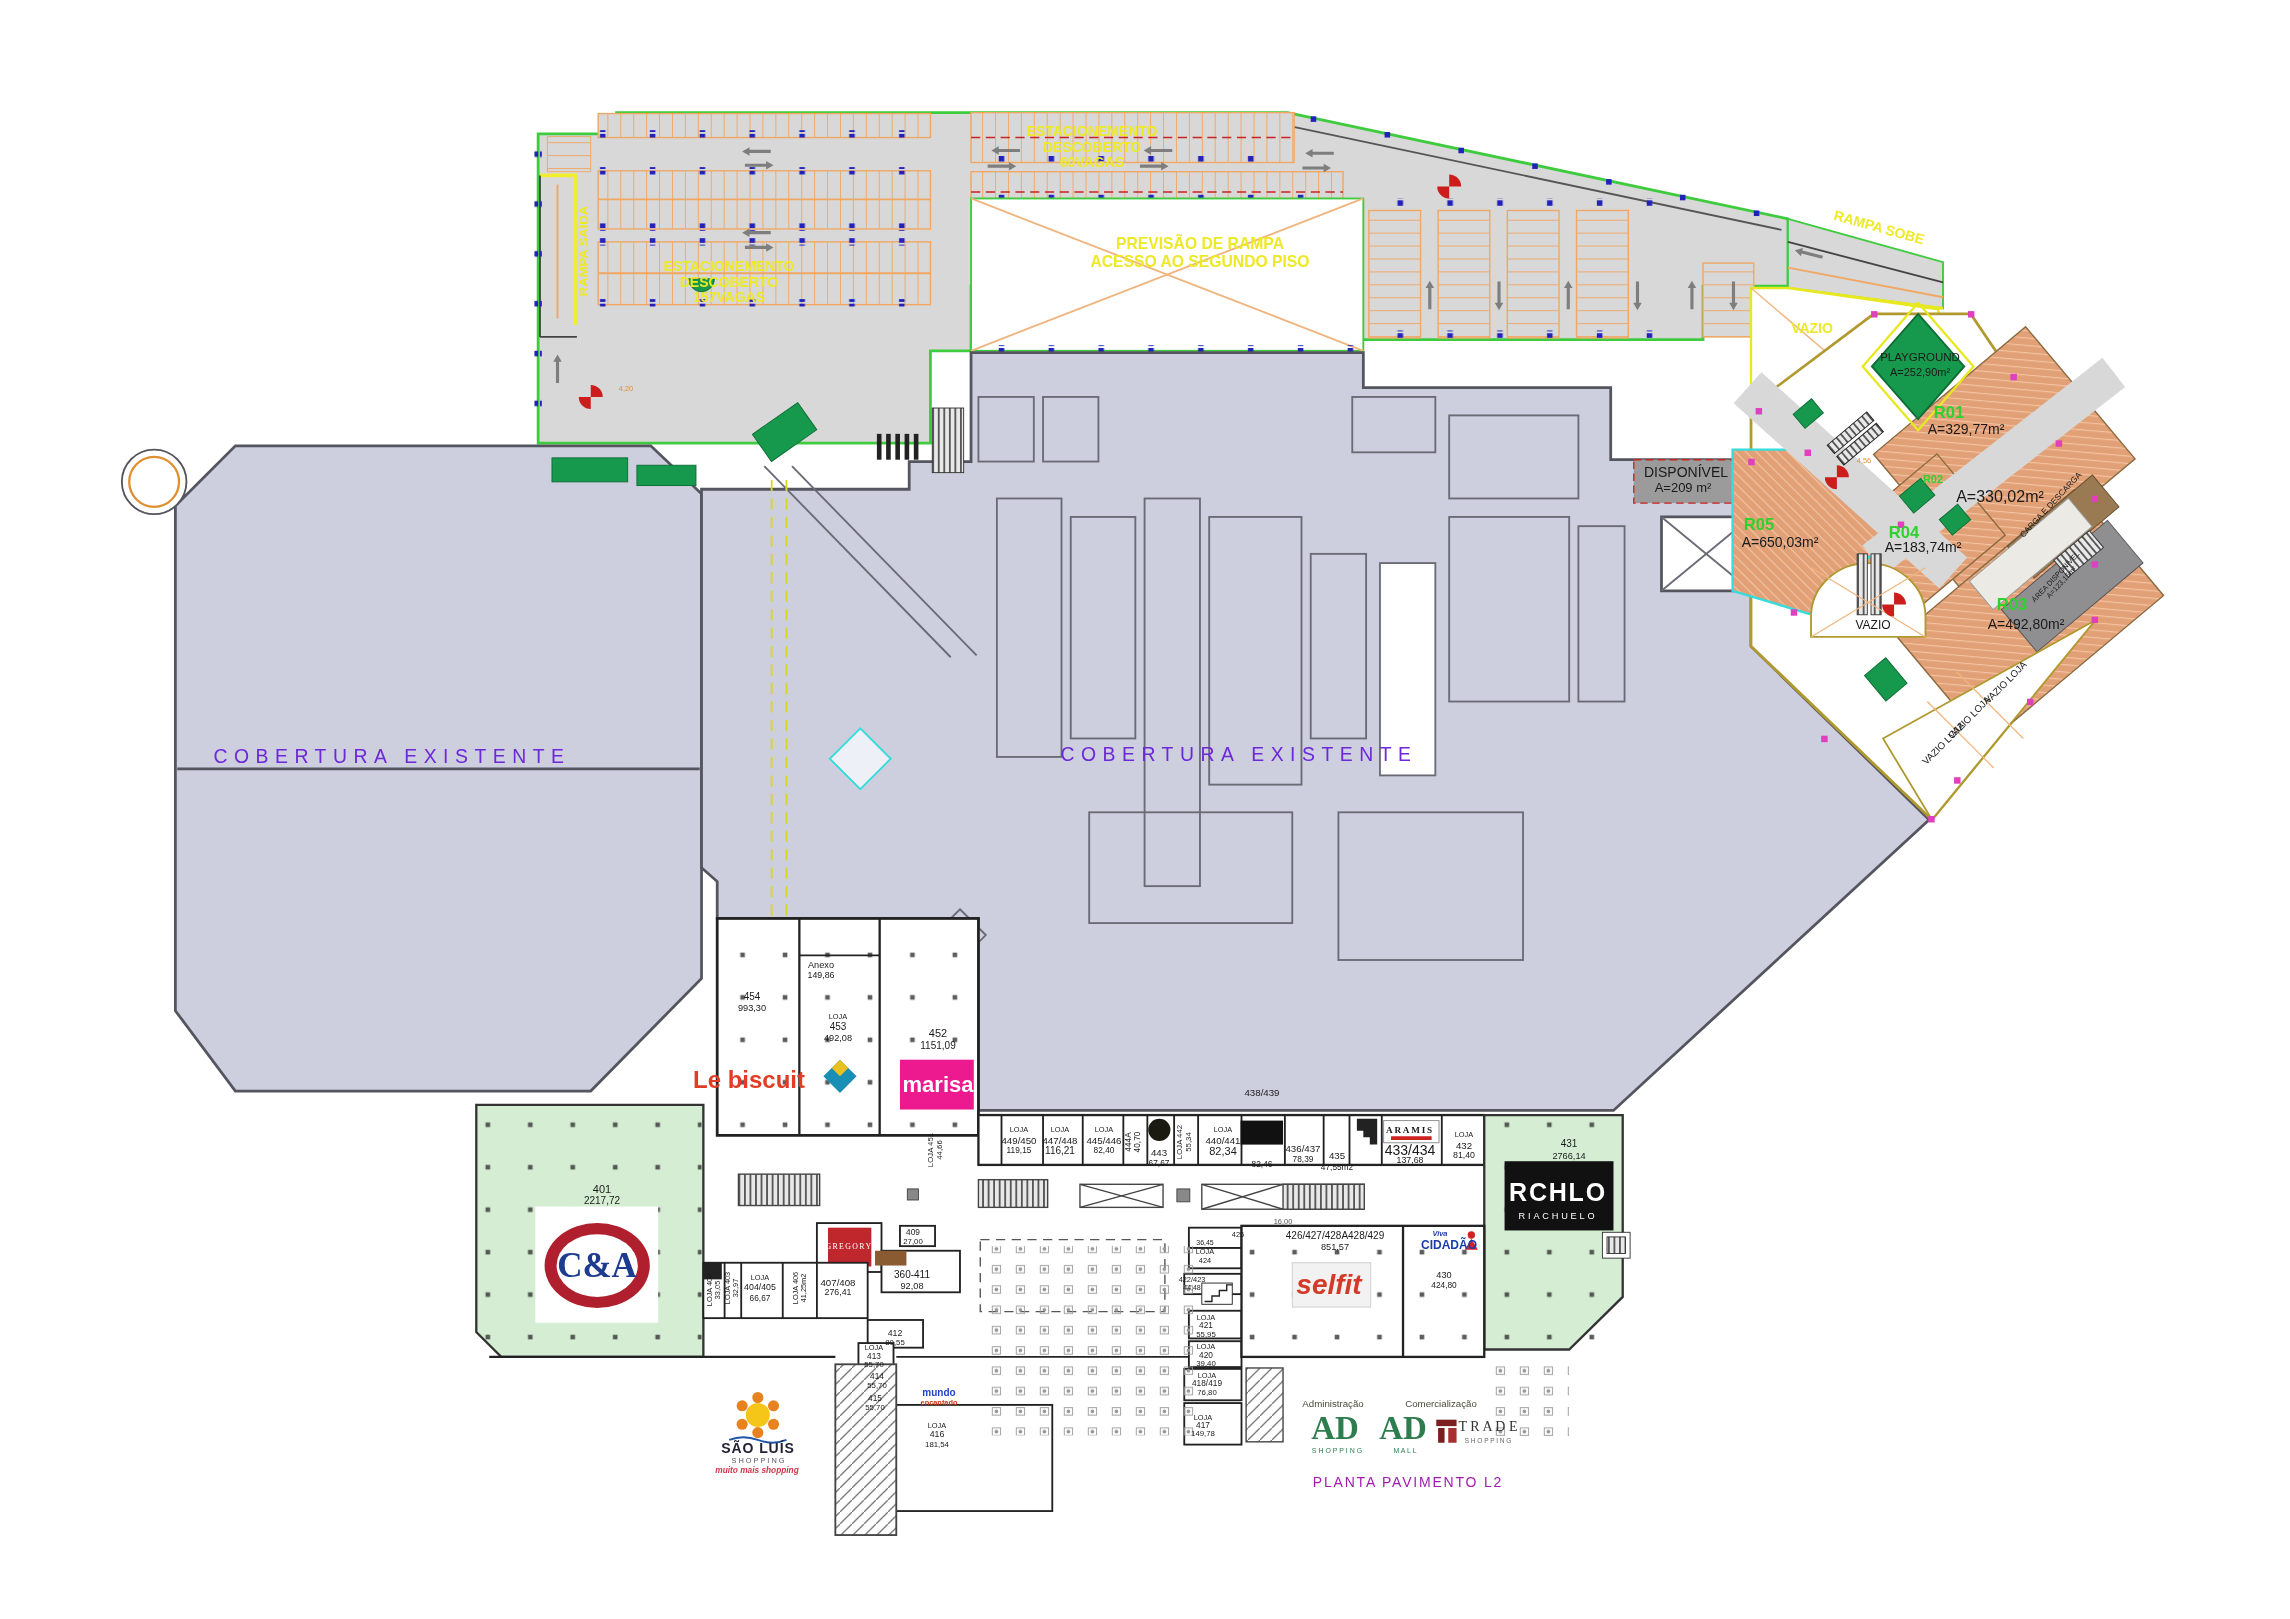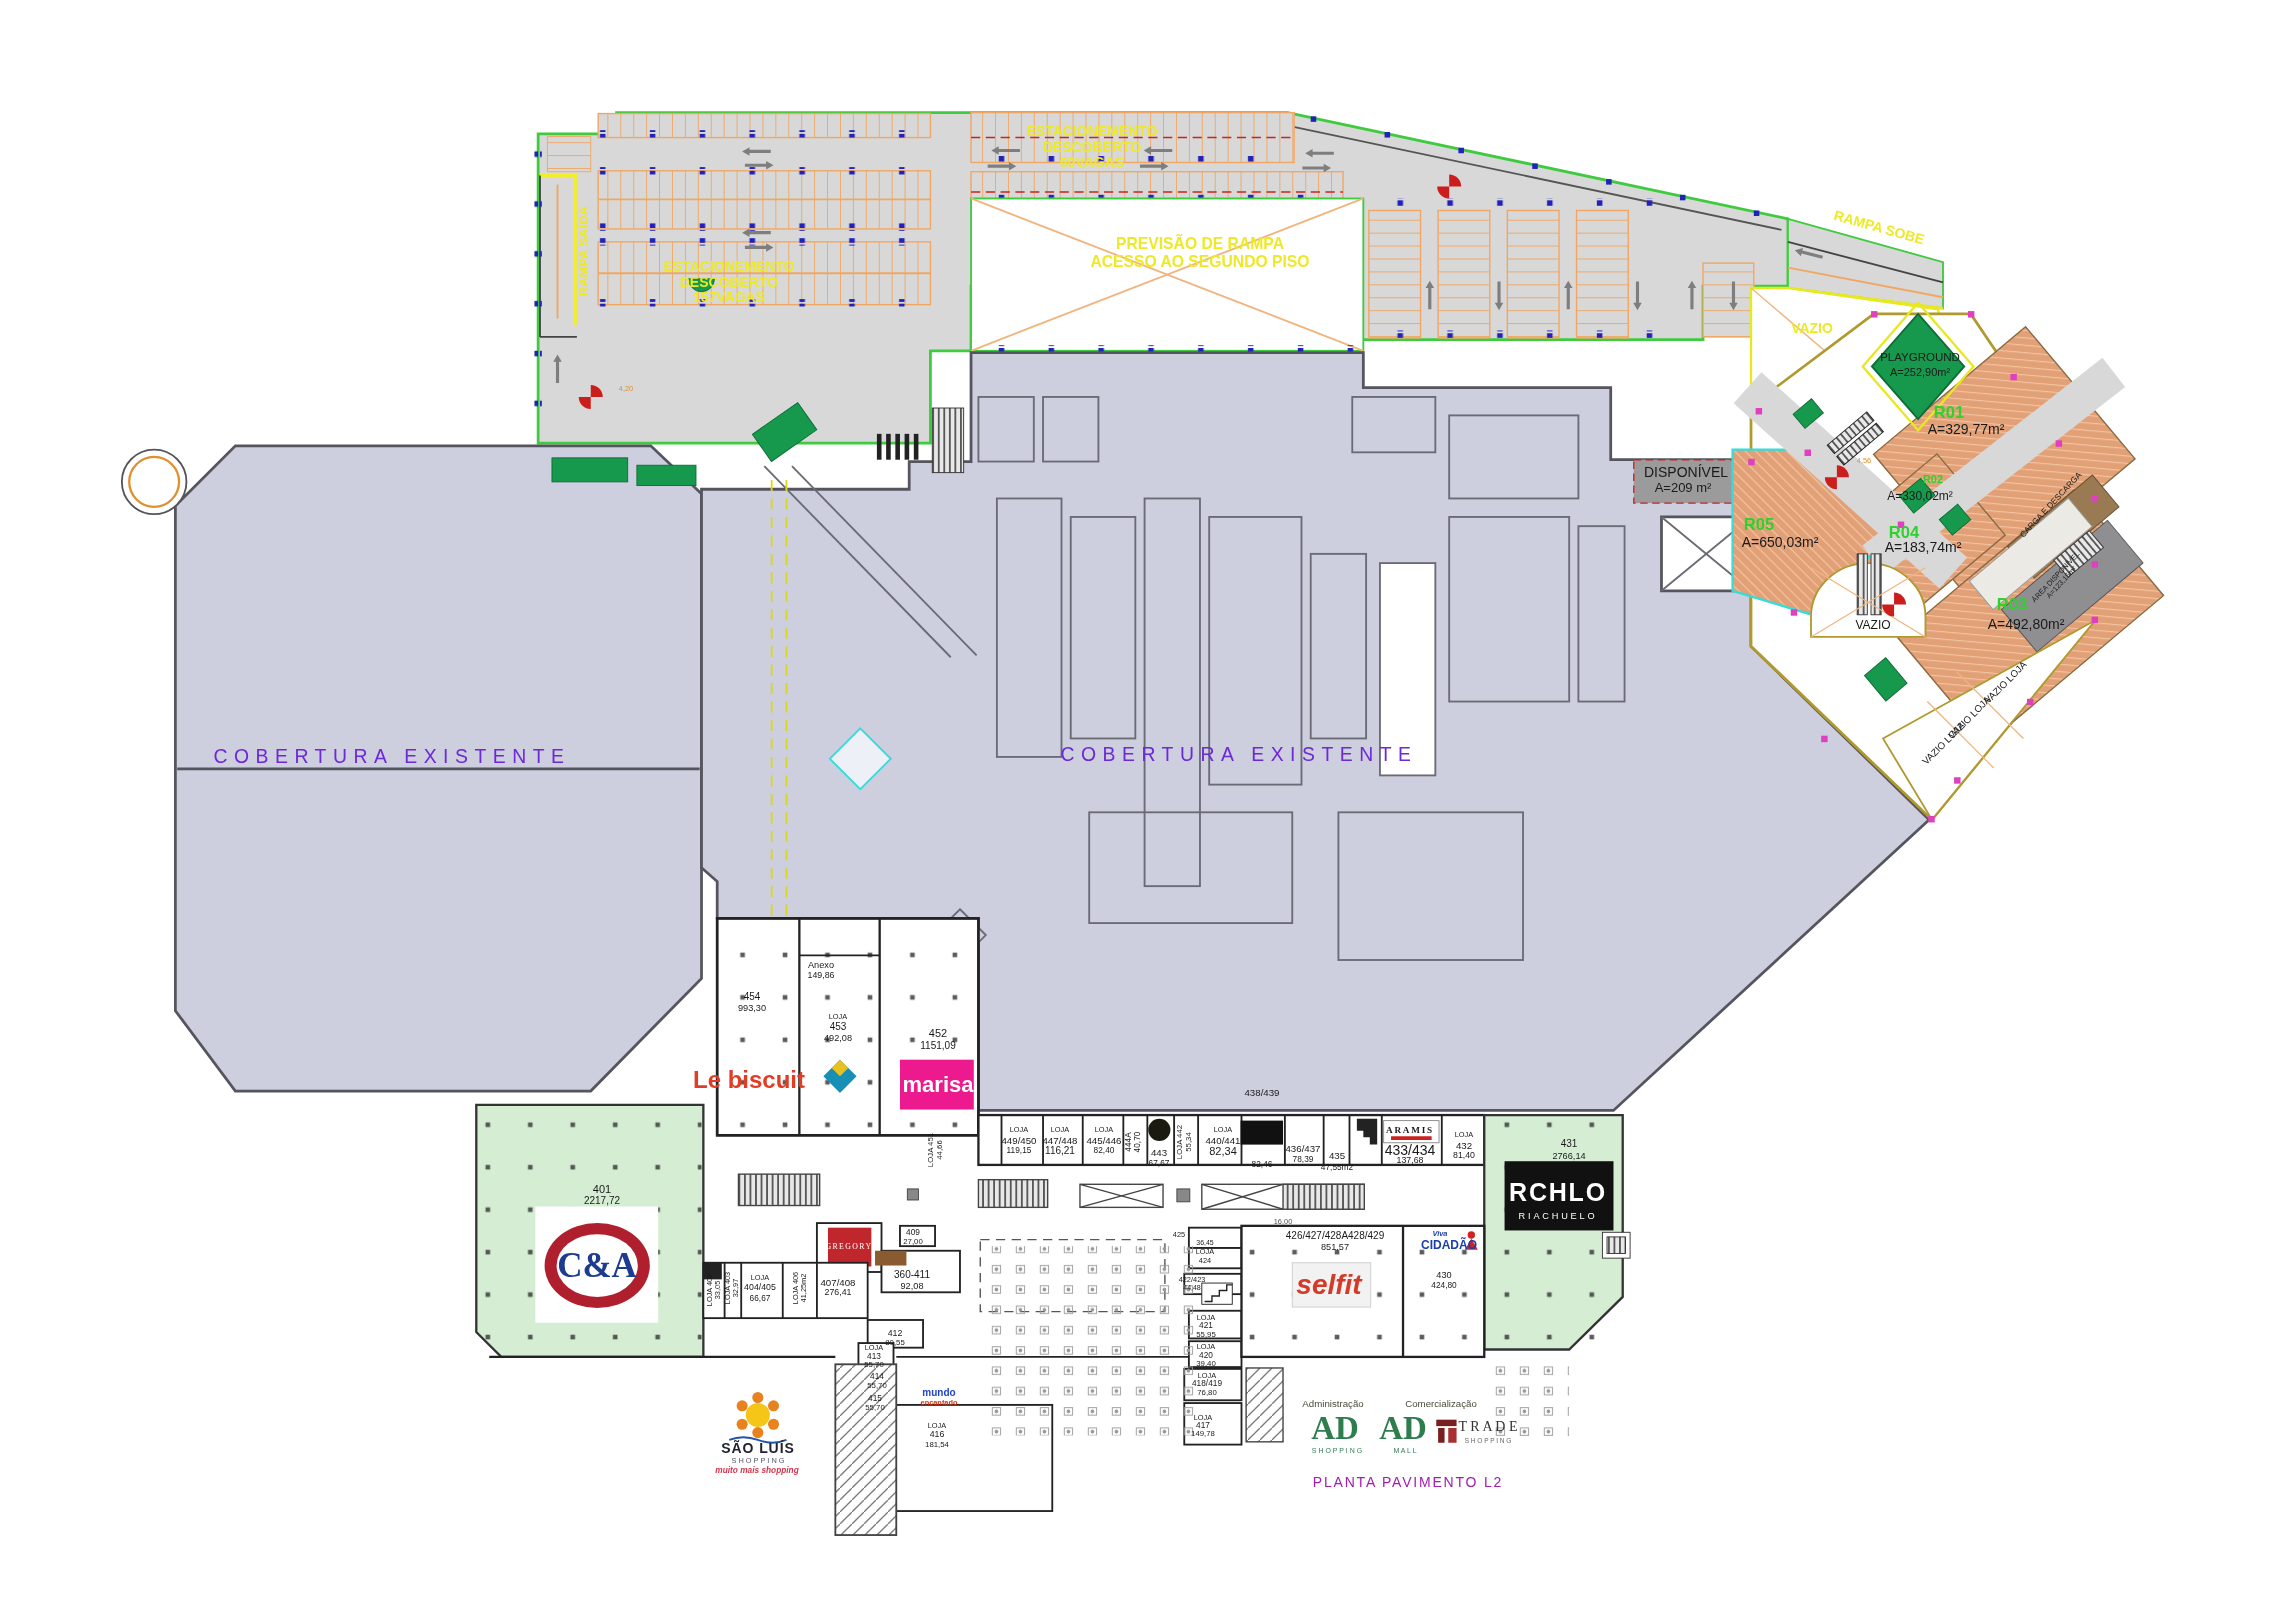--- a/index.html
+++ b/index.html
@@ -439,21 +439,21 @@
 <div class="L y r16" style="left:1879px;top:228px;font-size:14px">RAMPA SOBE</div>
 <div class="L y" style="left:1812px;top:329px;font-size:14px">VAZIO</div>
 <div class="L cy" style="left:392px;top:757px;font-size:19.4px">COBERTURA EXISTENTE</div>
 <div class="L cy" style="left:1239px;top:755px;font-size:19.4px">COBERTURA EXISTENTE</div>
 
 <div class="L" style="left:1920px;top:357px;font-size:11.5px">PLAYGROUND</div>
 <div class="L" style="left:1920px;top:372px;font-size:11px">A=252,90m²</div>
 <div class="L gr" style="left:1949px;top:413px;font-size:16.6px">R01</div>
 <div class="L" style="left:1966px;top:430px;font-size:14px">A=329,77m²</div>
 <div class="L gr" style="left:1933px;top:479px;font-size:11px">R02</div>
-<div class="L" style="left:1920px;top:497px;font-size:12px">A=330,02m²</div>
+<div class="L" style="left:2000px;top:497px;font-size:16px">A=330,02m²</div>
 <div class="L gr" style="left:2012px;top:605px;font-size:16.6px">R03</div>
 <div class="L" style="left:2026px;top:625px;font-size:14px">A=492,80m²</div>
 <div class="L gr" style="left:1904px;top:533px;font-size:16.6px">R04</div>
 <div class="L" style="left:1923px;top:548px;font-size:14px">A=183,74m²</div>
 <div class="L gr" style="left:1759px;top:525px;font-size:16.6px">R05</div>
 <div class="L" style="left:1780px;top:543px;font-size:14px">A=650,03m²</div>
 <div class="L" style="left:1686px;top:473px;font-size:14px">DISPONÍVEL</div>
 <div class="L" style="left:1683px;top:488px;font-size:13px">A=209 m²</div>
 <div class="L" style="left:1873px;top:626px;font-size:12px">VAZIO</div>
 <div class="L r45" style="left:2006px;top:683px;font-size:9.7px">VAZIO LOJA</div>
@@ -541,21 +541,21 @@
 <div class="L r90" style="left:732px;top:1288px;font-size:7.4px">LOJA 403
 32,97</div>
 <div class="L" style="left:760px;top:1278px;font-size:7.4px">LOJA</div>
 <div class="L" style="left:760px;top:1288px;font-size:8.8px">404/405</div>
 <div class="L" style="left:760px;top:1299px;font-size:8.3px">66,67</div>
 <div class="L r90" style="left:800px;top:1288px;font-size:7.4px">LOJA 406
 41,25m2</div>
 <div class="L" style="left:838px;top:1283px;font-size:9.7px">407/408</div>
 <div class="L" style="left:838px;top:1293px;font-size:8.8px">276,41</div>
 
-<div class="L" style="left:1179px;top:1235px;font-size:7.4px">425</div>
+<div class="L" style="left:1238px;top:1235px;font-size:7.4px">425</div>
 <div class="L" style="left:1205px;top:1243px;font-size:7px">36,45</div>
 <div class="L" style="left:1205px;top:1252px;font-size:7.4px">LOJA</div>
 <div class="L" style="left:1205px;top:1261px;font-size:7.4px">424</div>
 <div class="L" style="left:1192px;top:1280px;font-size:7.4px">422/423</div>
 <div class="L" style="left:1192px;top:1288px;font-size:7px">44,48</div>
 <div class="L" style="left:1206px;top:1318px;font-size:7.4px">LOJA</div>
 <div class="L" style="left:1206px;top:1326px;font-size:8.3px">421</div>
 <div class="L" style="left:1206px;top:1335px;font-size:7.8px">55,95</div>
 <div class="L" style="left:1206px;top:1347px;font-size:7.4px">LOJA</div>
 <div class="L" style="left:1206px;top:1356px;font-size:8.3px">420</div>

